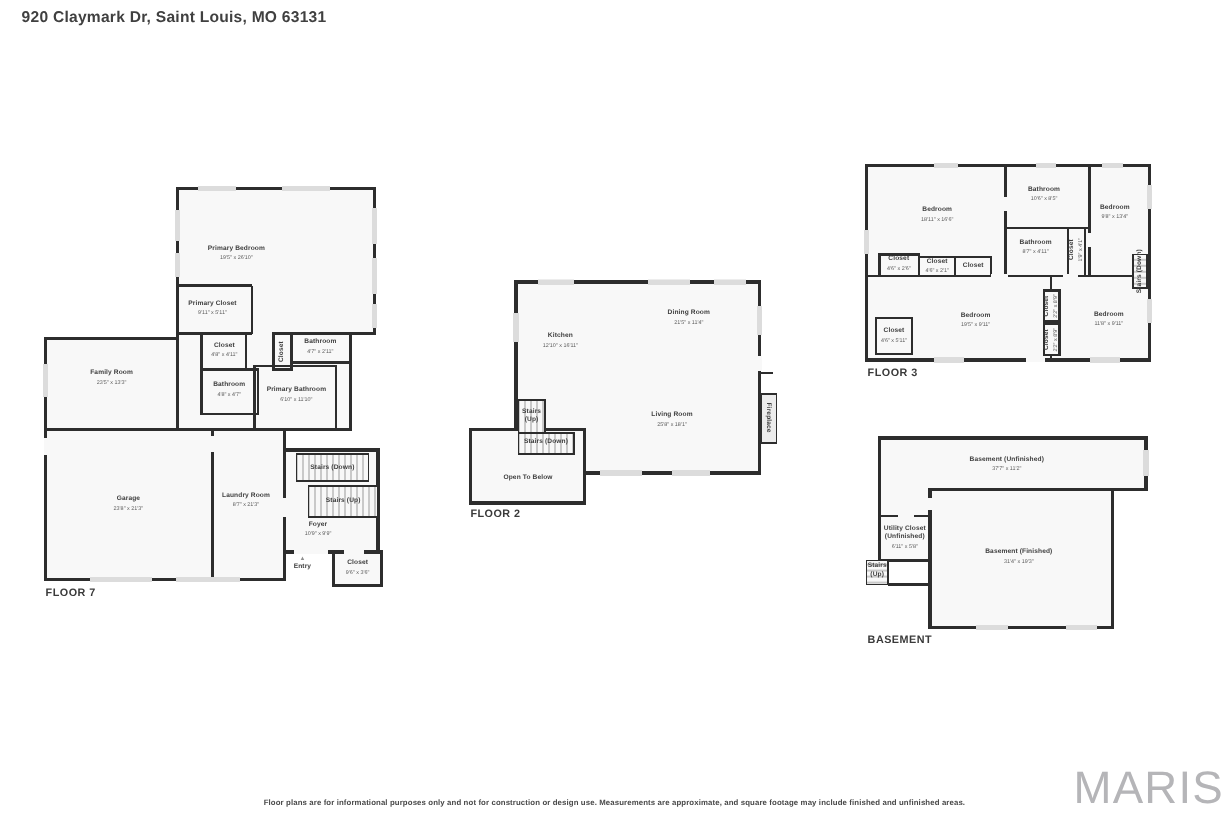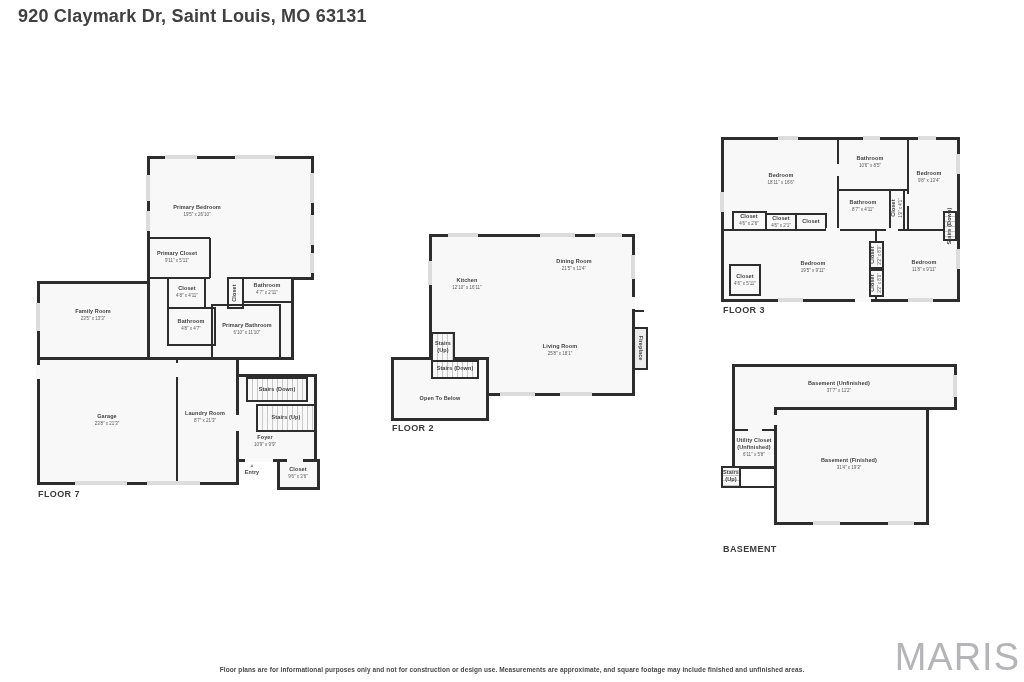--- a/index.html
+++ b/index.html
@@ -1,18 +1,18 @@
 <!DOCTYPE html>
 <html><head>
 <meta charset="utf-8">
 <style>
   html,body{margin:0;padding:0;}
   body{width:1024px;height:682px;position:relative;background:#ffffff;overflow:hidden;
        font-family:"Liberation Sans",sans-serif;}
-  .page-title{position:absolute;left:18px;top:6px;font-size:18px;font-weight:700;color:#404040;letter-spacing:.2px;}
+  .page-title{position:absolute;left:18px;top:6px;font-size:13px;font-weight:700;color:#404040;letter-spacing:.2px;}
   .plan{position:absolute;}
   .plan svg{position:absolute;left:0;top:0;}
   .room-label{position:absolute;transform:translate(-50%,-50%);text-align:center;white-space:nowrap;color:#3e3e3e;z-index:3;line-height:1.3;}
   .room-label .rname{display:block;font-size:5.5px;font-weight:700;letter-spacing:.1px;}
   .room-label .rname2{display:block;font-size:5.5px;font-weight:700;letter-spacing:.1px;}
   .room-label .rdims{display:block;font-size:4.5px;font-weight:400;color:#5a5a5a;margin-top:1px;}
   .vert{transform:translate(-50%,-50%) rotate(-90deg);}
   .vert-cw{transform:translate(-50%,-50%) rotate(90deg);}
   .floor-title{position:absolute;font-size:9px;font-weight:700;color:#3a3a3a;letter-spacing:.4px;z-index:3;}
   .entry-arrow{display:block;font-size:5px;color:#8f8f8f;line-height:1;margin-bottom:1px;}
@@ -311,17 +311,17 @@
     <span class="rdims">6'11" x 5'8"</span>
   </div>
   <div class="room-label" style="left:13px;top:113px">
     <span class="rname">Stairs</span>
     <span class="rname2">(Up)</span>
   </div>
   <div class="room-label" style="left:131px;top:101px">
     <span class="rname">Basement (Finished)</span>
     <span class="rdims">31'4" x 19'3"</span>
   </div>
-  <div class="floor-title" style="left:5px;top:181px">BASEMENT</div>
+  <div class="floor-title" style="left:5px;top:165px">BASEMENT</div>
 </div>
 
 <div class="disclaimer">Floor plans are for informational purposes only and not for construction or design use. Measurements are approximate, and square footage may include finished and unfinished areas.</div>
 <div class="watermark">MARIS</div>
 
 </body></html>

